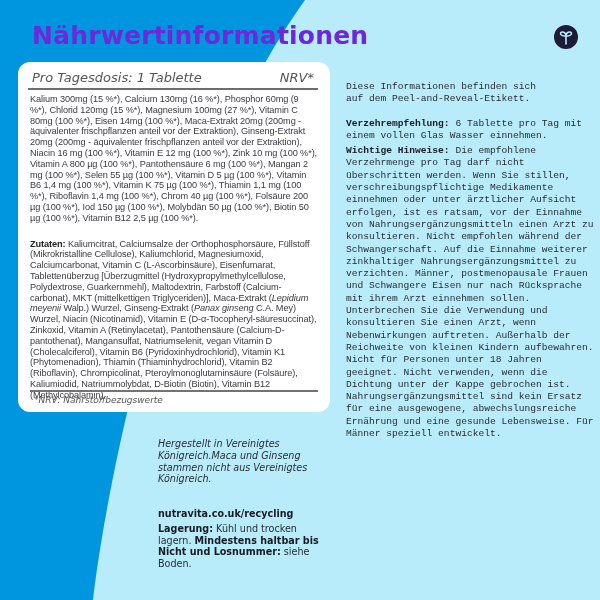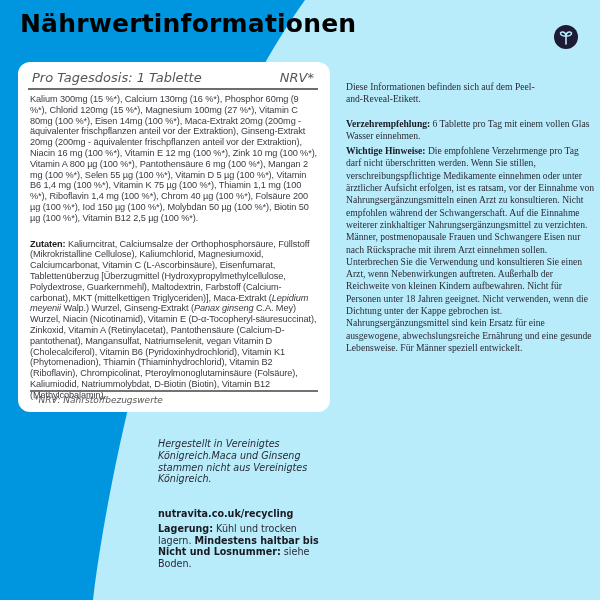--- a/index.html
+++ b/index.html
@@ -4,23 +4,23 @@
   <style>
     html, body { margin: 0; padding: 0; }
     body {
       width: 600px; height: 600px; overflow: hidden; position: relative;
       background: #b8ecfb;
       font-family: "Liberation Sans", "DejaVu Sans", sans-serif;
       color: #2a2a33;
     }
     .bg-shape { position: absolute; left: 0; top: 0; width: 600px; height: 600px; z-index: 0; }
     .title {
-      position: absolute; left: 20px; top: 9px; margin: 0;
+      position: absolute; left: 20px; top: 9px; margin: 12px;
       font-family: "DejaVu Sans", sans-serif; font-weight: bold;
-      font-size: 25px; color: #000000; letter-spacing: 0.2px; z-index: 2;
+      font-size: 25px; color: #6d28d9; letter-spacing: 0.2px; z-index: 2;
     }
     .logo {
       position: absolute; left: 554px; top: 25px; width: 24px; height: 24px;
       border-radius: 50%; background: #1e1b34; z-index: 2;
     }
     .logo svg { width: 24px; height: 24px; display: block; }
     .card {
       position: absolute; left: 18px; top: 62px; width: 312px; height: 350px;
       background: #ffffff; border-radius: 12px; z-index: 2; box-sizing: border-box;
       padding: 8px 12px 0 10px;
@@ -36,21 +36,21 @@
     }
     .ingredients { margin-top: 15px; }
     .ingredients b { font-weight: bold; color: #222; }
     .card-foot {
       position: absolute; left: 12px; right: 12px; top: 328px;
       border-top: 2px solid #737373; padding: 3px 0 0 4px;
       font-family: "DejaVu Sans", sans-serif; font-style: italic; font-size: 9px; color: #555;
     }
     .col-right {
       position: absolute; left: 346px; width: 250px; z-index: 2;
-      font-family: Liberation Serif, serif; font-size: 9.6px; line-height: 12.3px; color: #2a2a33;
+      font-family: Liberation Mono, monospace; font-size: 9.6px; line-height: 12.3px; color: #2a2a33;
     }
     .col-right p, .col-mid p { margin: 0; }
     .col-right b, .col-mid b { font-weight: bold; color: #1a1a22; }
     .col-mid {
       position: absolute; left: 158px; width: 165px; z-index: 2;
       font-family: "DejaVu Sans", sans-serif; font-size: 9.6px; line-height: 11.8px; color: #2a2a33;
     }
     .italic { font-style: italic; }
     .factory { display: inline-block; width: 10px; height: 8px; vertical-align: -1px; margin-right: 2px; }
   </style>

